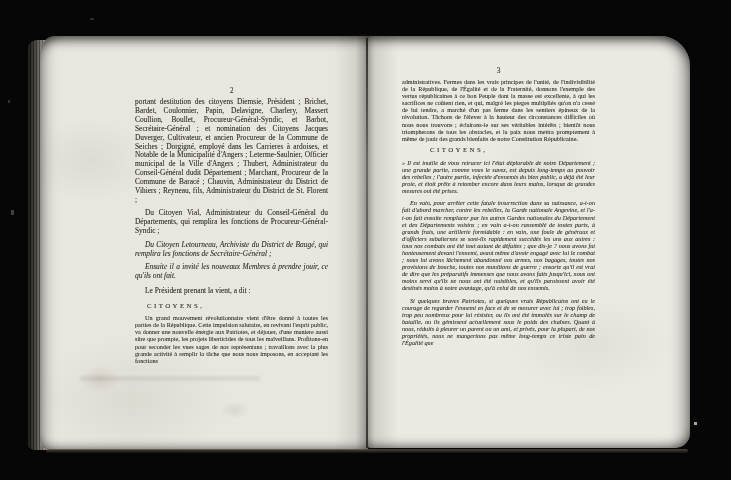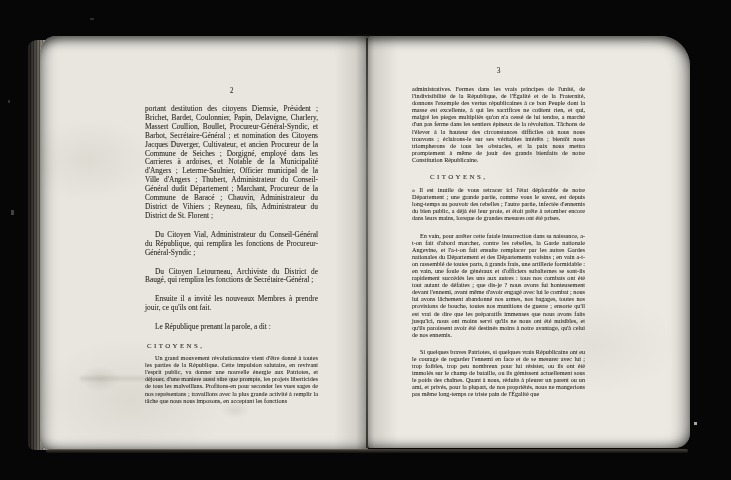--- a/index.html
+++ b/index.html
@@ -54,26 +54,26 @@
   }
   .bottom-edge {
     position:absolute; left:46px; top:449px; width:642px; height:4px;
     background:linear-gradient(180deg, rgba(90,85,75,0.8), rgba(20,18,15,0.9));
     border-radius:2px; pointer-events:none;
   }
   .text-col { position:absolute; color:#39362f; text-shadow:0 0 0.6px rgba(57,54,47,0.45); }
   .text-left  { left:95px; top:50px; width:193px; }
   .text-right { left:34px; top:30px; width:193px; }
   .pagenum { font-size:7.5px; line-height:9px; text-align:center; color:#43403a; margin:0 0 3px 0; }
-  p { margin:10px; }
+  p { margin:0; }
   .jc { text-align:justify; }
   .body-lg { font-size:7.4px; line-height:8.9px; }
   .body-sm { font-size:6.2px; line-height:7.1px; }
   .ind  { text-indent:10px; }
-  .ind8 { text-indent:8px; } .m4 { margin-top:4px; } .m5 { margin-top:5px; } .m6 { margin-top:6px; }
+  .ind8 { text-indent:8px; } .m4 { margin-top:4px; } .m5 { margin-top:5px;font-style:italic; } .m6 { margin-top:6px; }
   .heading { font-size:8.8px; line-height:10.5px; margin-top:5px; text-indent:12px; color:#34312b; }
   .salutation { font-size:6.9px; line-height:8px; letter-spacing:2.4px; margin-top:6px; margin-left:12px; color:#3b382f; }
   .sal-right { margin-left:28px; margin-top:4px; }
   .stain { position:absolute; pointer-events:none; border-radius:50%; }
   .stain-a { left:40px; top:330px; width:40px; height:26px; background:radial-gradient(closest-side, rgba(110,100,80,0.14), transparent); }
   .stain-b { left:180px; top:365px; width:30px; height:18px; background:radial-gradient(closest-side, rgba(110,100,80,0.12), transparent); }
   .stain-c { left:200px; top:150px; width:26px; height:16px; background:radial-gradient(closest-side, rgba(110,100,80,0.10), transparent); }
   .stain-d { left:120px; top:100px; width:22px; height:14px; background:radial-gradient(closest-side, rgba(110,100,80,0.10), transparent); }
   .ghost-smudge {
     position:absolute; left:40px; top:340px; width:180px; height:5px;
@@ -95,24 +95,24 @@
   <div class="page page-left">
     <div class="stain stain-a"></div>
     <div class="stain stain-b"></div>
     <div class="stain stain-c"></div>
     <div class="stain stain-d"></div>
     <div class="ghost-smudge"></div>
 
     <div class="text-col text-left">
       <div class="pagenum">2</div>
       <p class="body-lg jc">portant destitution des citoyens Diemsie, Président ; Brichet, Bardet, Coulonnier, Papin, Delavigne, Charlery, Massert Coullion, Boullet, Procureur-Général-Syndic, et Barbot, Secrétaire-Général ; et nomination des Citoyens Jacques Duverger, Cultivateur, et ancien Procureur de la Commune de Seiches ; Dorgigné, employé dans les Carrieres à ardoises, et Notable de la Municipalité d'Angers ; Leterme-Saulnier, Officier municipal de la Ville d'Angers ; Thubert, Administrateur du Conseil-Général dudit Département ; Marchant, Procureur de la Commune de Baracé ; Chauvin, Administrateur du District de Vihiers ; Reyneau, fils, Administrateur du District de St. Florent ;</p>
-      <p class="body-lg jc ind m4">Du Citoyen Vial, Administrateur du Conseil-Général du République, qui remplira les fonctions de Procureur-Général-Syndic ;</p>
+      <p class="body-lg jc ind m4">Du Citoyen Vial, Administrateur du Conseil-Général du Départements, qui remplira les fonctions de Procureur-Général-Syndic ;</p>
       <p class="body-lg jc ind m5">Du Citoyen Letourneau, Archiviste du District de Baugé, qui remplira les fonctions de Secrétaire-Général ;</p>
       <p class="body-lg jc ind m5">Ensuite il a invité les nouveaux Membres à prendre jouir, ce qu'ils ont fait.</p>
-      <p class="body-lg ind m6">Le République prenant la parole, a dit :</p>
+      <p class="body-lg ind m6">Le Président prenant la vient, a dit :</p>
       <div class="salutation">CITOYENS,</div>
       <p class="body-sm jc ind m4">Un grand mouvement révolutionnaire vient d'être donné à toutes les parties de la République. Cette impulsion salutaire, en revivant l'esprit public, va donner une nouvelle énergie aux Patriotes, et déjouer, d'une maniere aussi sûre que prompte, les projets liberticides de tous les malveillans. Profitons-en pour seconder les vues sages de nos représentans ; travaillons avec la plus grande activité à remplir la tâche que nous nous imposons, en acceptant les fonctions</p>
     </div>
   </div>
 
   <div class="page page-right">
     <div class="text-col text-right">
       <div class="pagenum">3</div>
       <p class="body-sm jc">administratives. Fermes dans les vrais principes de l'unité, de l'indivisibilité de la République, de l'Égalité et de la Fraternité, donnons l'exemple des vertus républicaines à ce bon Peuple dont la masse est excellente, à qui les sacrifices ne coûtent rien, et qui, malgré les pieges multipliés qu'on n'a cessé de lui tendre, a marché d'un pas ferme dans les sentiers épineux de la révolution. Tâchons de l'élever à la hauteur des circonstances difficiles où nous nous trouvons ; éclairons-le sur ses véritables intérêts ; bientôt nous triompherons de tous les obstacles, et la paix nous mettra promptement à même de jouir des grands bienfaits de notre Constitution Républicaine.</p>
       <div class="salutation sal-right">CITOYENS,</div>

